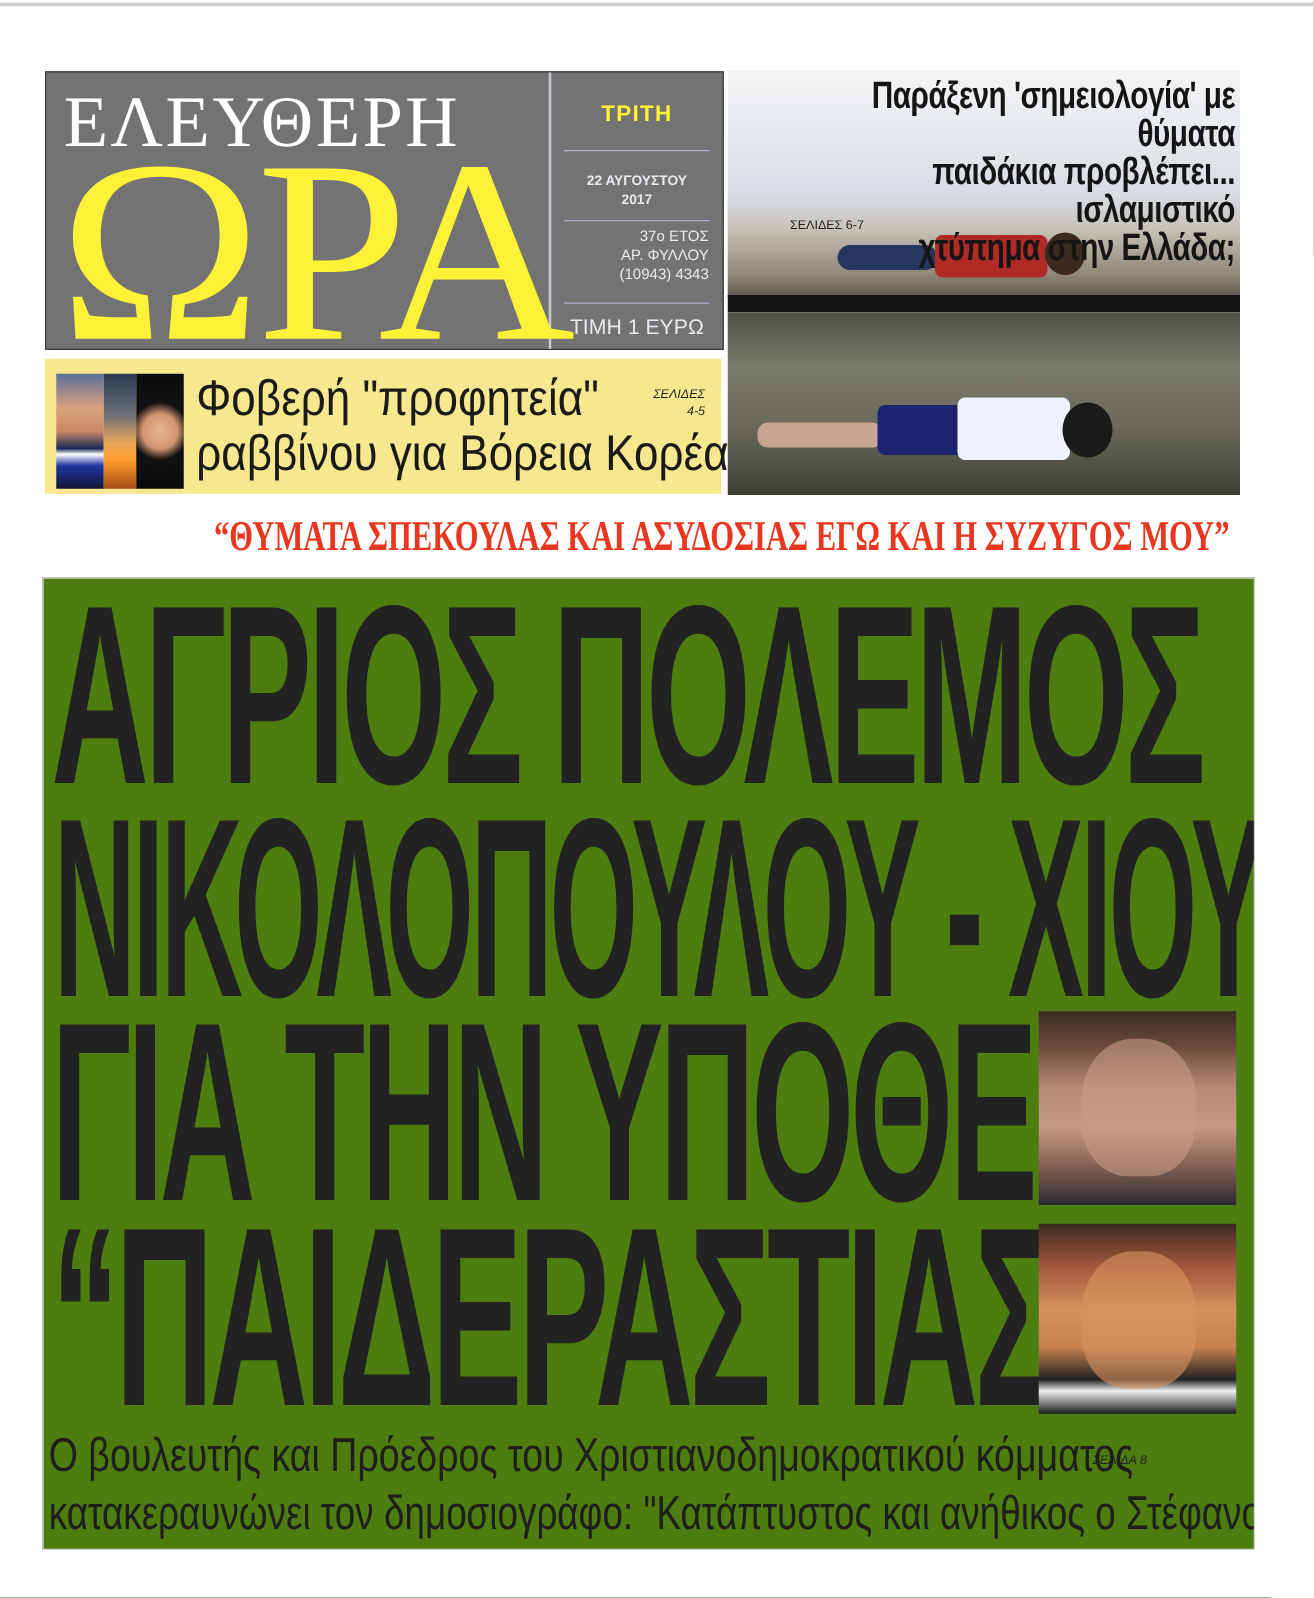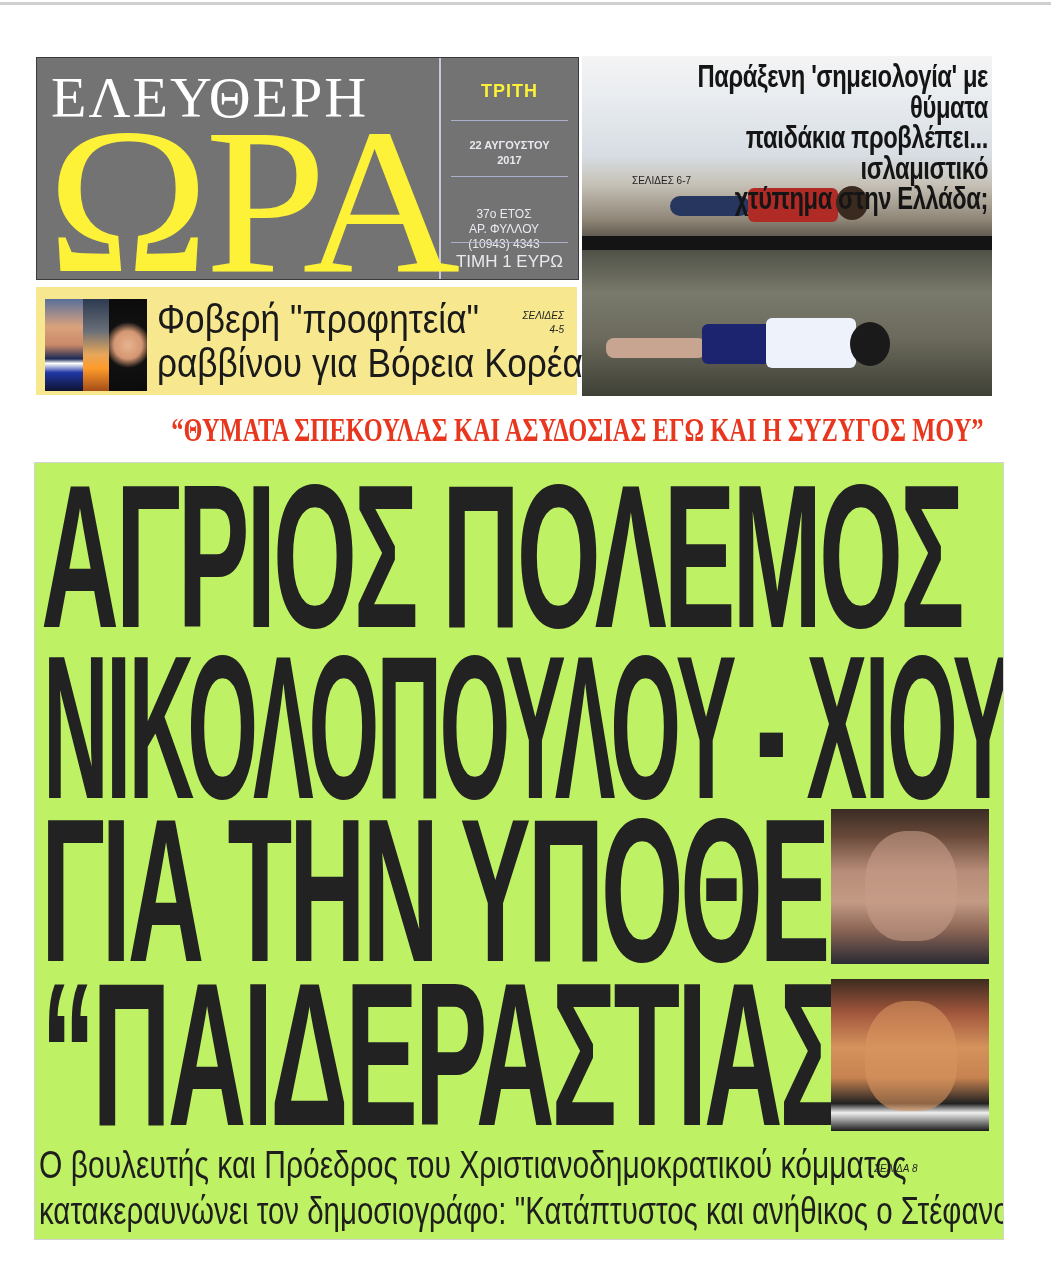--- a/index.html
+++ b/index.html
@@ -10,21 +10,21 @@
   .topline { position: absolute; left: 0; top: 2px; width: 1051px; height: 3px; background: #cfcfcf; }
   
   .mast { position: absolute; left: 36px; top: 57px; width: 541px; height: 221px; background: #737373; border: 1px solid #3a3a3a; }
   .mast-left { position: absolute; left: 0; top: 0; width: 402px; height: 221px; border-right: 2px solid #c9c9d6; }
   .mast-title-top { position: absolute; left: 14px; top: 8px; width: 380px; font-family: "Liberation Serif", serif; color: #ffffff; font-size: 58px; letter-spacing: 2px; line-height: 64px; }
   .mast-title-big { position: absolute; left: 10px; top: 58px; width: 392px; font-family: "Liberation Serif", serif; color: #fdf237; font-size: 208px; line-height: 170px; letter-spacing: -4px; transform: scaleX(1.05); transform-origin: left; }
   .mast-right { position: absolute; left: 404px; top: 0; width: 137px; height: 221px; text-align: center; color: #e9e9ef; }
   .mast-day { position: absolute; left: 0; top: 23px; width: 137px; font-size: 18px; color: #fdf237; font-weight: bold; letter-spacing: 1px; }
   .mast-sep { position: absolute; left: 10px; width: 117px; height: 1px; background: #aab0cc; }
   .mast-date { position: absolute; left: 0; top: 80px; width: 137px; font-size: 11px; line-height: 15px; font-weight: bold; }
-  .mast-issue { position: absolute; left: 0; top: 149px; width: 126px; font-size: 12px; line-height: 15px; }
+  .mast-issue { position: absolute; left: 0; top: 124px; width: 126px; font-size: 12px; line-height: 15px; text-align: right; }
   .mast-price { position: absolute; left: 0; top: 194px; width: 137px; font-size: 17px; }
   
   .teaser { position: absolute; left: 36px; top: 287px; width: 541px; height: 108px; background: #f7e88f; }
   .teaser-photos { position: absolute; left: 9px; top: 12px; width: 102px; height: 92px; display: flex; }
   .ph { height: 92px; }
   .ph-trump { width: 38px; background: linear-gradient(180deg, #5a6f9b 0%, #d9a27d 30%, #c98968 50%, #1b2a56 65%, #ffffff 70%, #2037a5 80%, #0f1430 100%); }
   .ph-rocket { width: 26px; background: linear-gradient(180deg, #2c3950 0%, #6a6f78 35%, #e6a65a 60%, #ff9c2c 75%, #a44d16 100%); }
   .ph-kim { width: 38px; background: radial-gradient(circle at 50% 50%, #e7b48f 0%, #d39672 28%, #111111 46%, #0b0b0b 100%); }
   .teaser-text { position: absolute; left: 121px; top: 10px; width: 360px; font-family: "Liberation Sans", sans-serif; font-size: 40px; line-height: 44px; color: #1a1a1a; transform: scaleX(0.88); transform-origin: left; white-space: nowrap; }
   .teaser-pages { position: absolute; left: 478px; top: 22px; width: 50px; font-size: 10px; font-style: italic; color: #222; text-align: right; line-height: 14px; }
@@ -46,21 +46,21 @@
   .child2 .head { position: absolute; left: 244px; top: 8px; width: 40px; height: 44px; background: #1a1a1a; border-radius: 50%; }
   .feat-headline { position: absolute; left: 18px; top: 6px; width: 388px; text-align: right;
     font-family: "Liberation Sans", sans-serif; font-weight: bold; font-size: 29px; line-height: 29px; color: #151515;
     transform: scaleX(0.82) scaleY(1.05); transform-origin: right top; letter-spacing: -0.5px; }
   .feat-pages { position: absolute; left: 50px; top: 119px; font-size: 10px; color: #222; }
   
   .strap { position: absolute; left: 36px; top: 410px; width: 966px; text-align: center;
     font-family: "Liberation Serif", serif; font-weight: bold; font-size: 34px; line-height: 40px; color: #e8371e;
     transform: scaleX(0.72); transform-origin: center; white-space: nowrap; letter-spacing: 0px; }
   
-  .mainbox { position: absolute; left: 34px; top: 462px; width: 968px; height: 776px; border: 1px solid #d3d3d3; background: #bef264; overflow: hidden; }
+  .mainbox { position: absolute; left: 34px; top: 462px; width: 968px; height: 776px; border: 1px solid #d3d3d3; background: #4d7c0f; overflow: hidden; }
   .hl { position: absolute; left: 0; font-family: "Liberation Sans", sans-serif; font-weight: bold; color: #222222;
     font-size: 200px; line-height: 180px; white-space: nowrap; transform-origin: left top; letter-spacing: -6px; }
   .hl1 { top: 2px; transform: scaleX(0.54) scaleY(1.02); left: 6px; }
   .hl2 { top: 173px; transform: scaleX(0.455) scaleY(1.02); left: 8px; }
   .hl3 { top: 336px; transform: scaleX(0.53) scaleY(1.02); left: 6px; }
   .hl4 { top: 500px; transform: scaleX(0.545) scaleY(1.02); left: 6px; }
   .portrait { position: absolute; left: 796px; width: 158px; overflow: hidden; }
   .p1 { top: 346px; height: 155px; background: linear-gradient(180deg, #3a2c24 0%, #6a4a3a 18%, #b78c78 40%, #c39a84 60%, #8b6555 78%, #2a2a33 100%); }
   .p2 { top: 516px; height: 152px; background: linear-gradient(180deg, #3d2b20 0%, #a0563c 22%, #d5925c 45%, #c68250 65%, #222222 82%, #f0f0f0 88%, #1b1b1b 100%); }
   .face { position: absolute; left: 34px; top: 22px; width: 92px; height: 110px; border-radius: 45% 45% 40% 40%; opacity: 0.6; }

